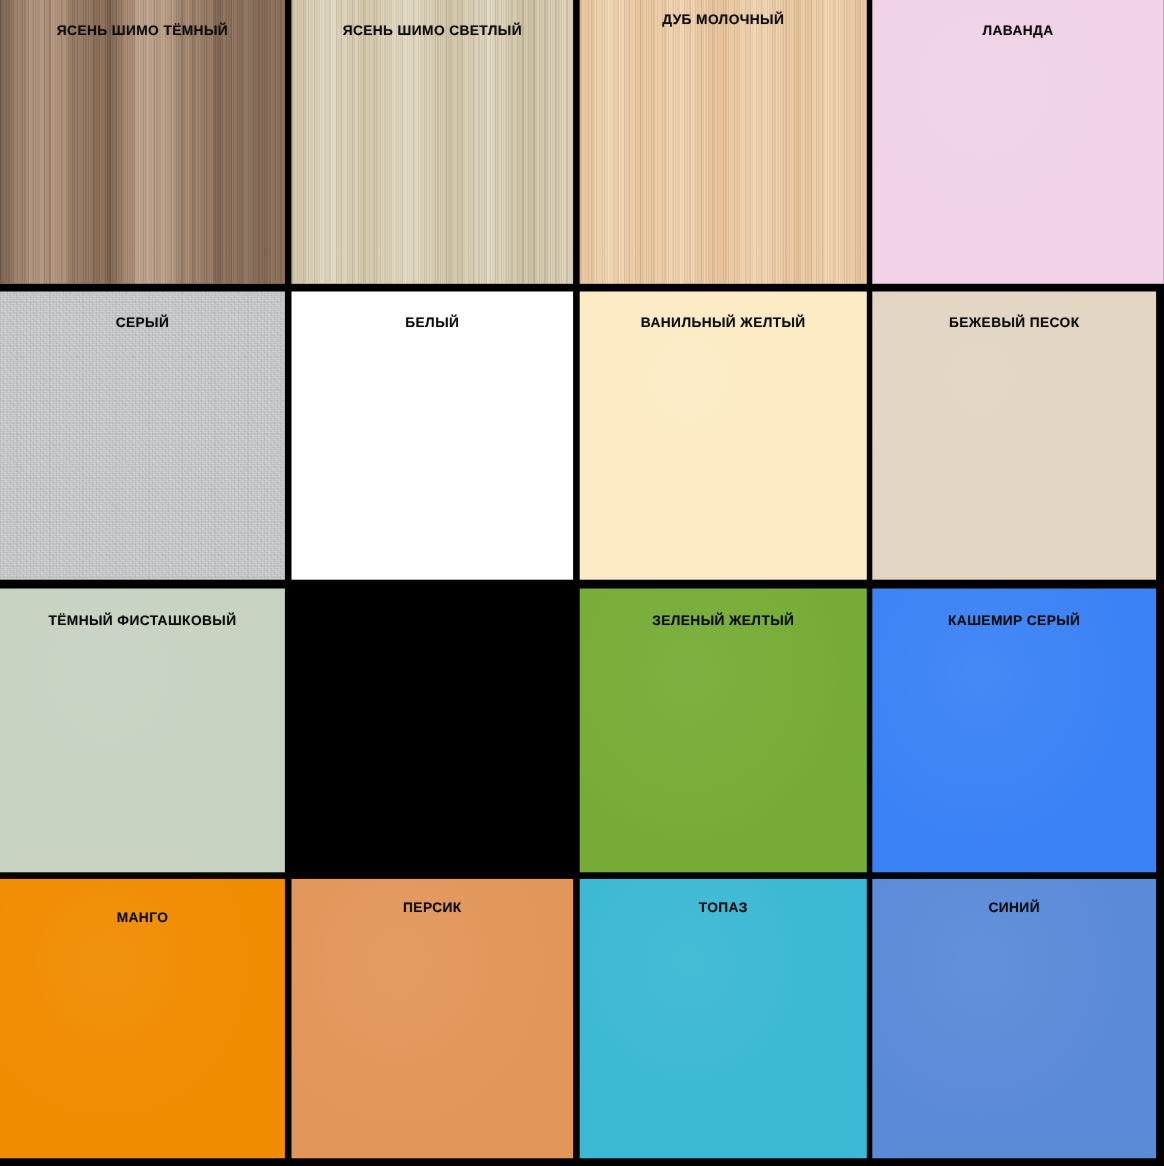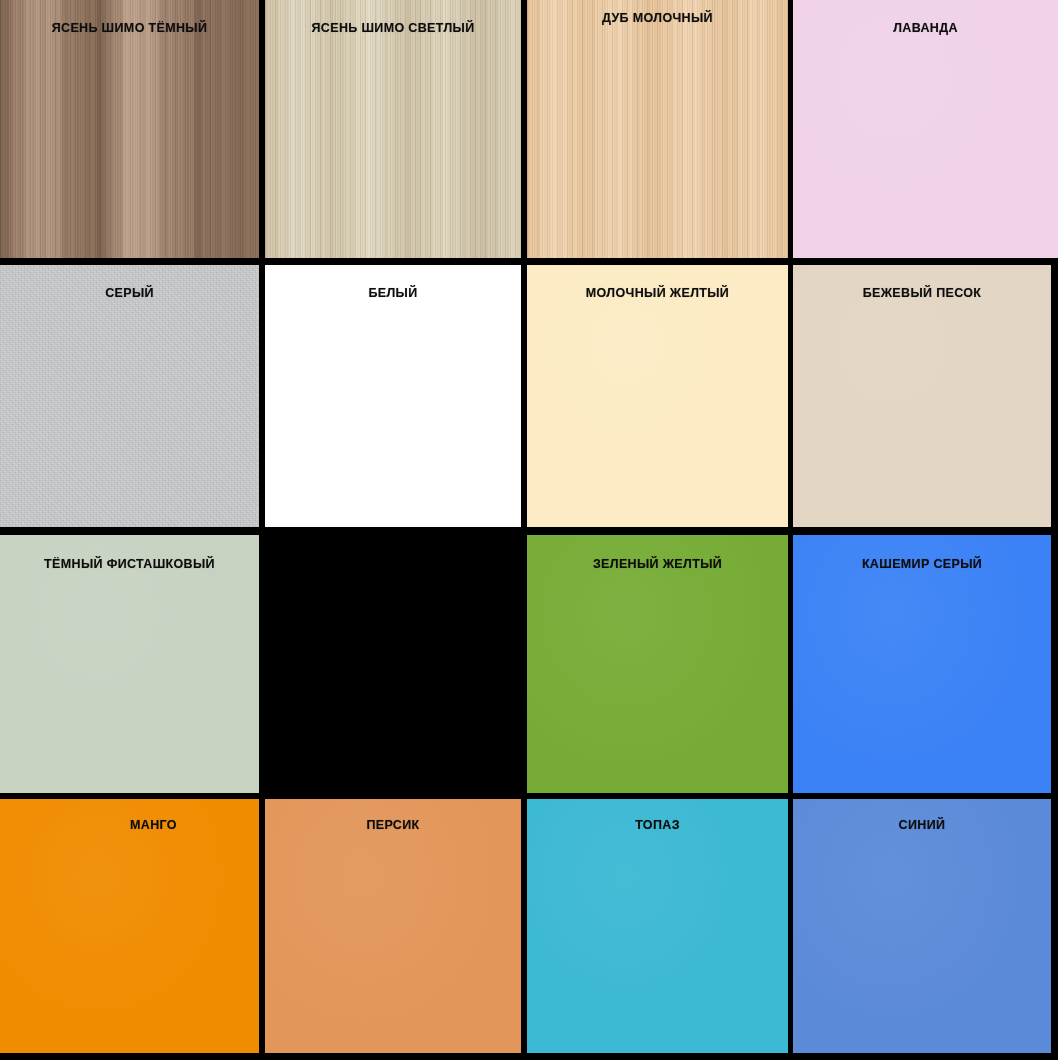--- a/index.html
+++ b/index.html
@@ -194,21 +194,21 @@
     <div class="speckle"></div>
     <div class="swatch-label" style="top:22px;">СЕРЫЙ</div>
   </div>
 
   <div class="swatch" style="left:265px; top:265px; width:256px; height:262px; background-color:#FFFFFF;">
     <div class="swatch-label" style="top:22px;">БЕЛЫЙ</div>
   </div>
 
   <div class="swatch" style="left:527px; top:265px; width:261px; height:262px; background-color:#FCEBC4;">
     <div class="sheen"></div>
-    <div class="swatch-label" style="top:22px;">МОЛОЧНЫЙ ЖЕЛТЫЙ</div>
+    <div class="swatch-label" style="top:22px;">ВАНИЛЬНЫЙ ЖЕЛТЫЙ</div>
   </div>
 
   <div class="swatch" style="left:793px; top:265px; width:258px; height:262px; background-color:#E3D5C3;padding-left:24px;">
     <div class="sheen"></div>
     <div class="swatch-label" style="top:22px;">БЕЖЕВЫЙ ПЕСОК</div>
   </div>
 
   <div class="swatch" style="left:0px;   top:535px; width:259px; height:258px; background-color:#C7D2C1;">
     <div class="sheen"></div>
     <div class="swatch-label" style="top:23px;">ТЁМНЫЙ ФИСТАШКОВЫЙ</div>
@@ -220,21 +220,21 @@
     <div class="swatch-label" style="top:23px;">ЗЕЛЕНЫЙ ЖЕЛТЫЙ</div>
   </div>
 
   <div class="swatch" style="left:793px; top:535px; width:258px; height:258px; background-color:#3b82f6;">
     <div class="sheen"></div>
     <div class="swatch-label" style="top:23px;">КАШЕМИР СЕРЫЙ</div>
   </div>
 
   <div class="swatch" style="left:0px;   top:799px; width:259px; height:254px; background-color:#F08C00;">
     <div class="sheen"></div>
-    <div class="swatch-label" style="top:20px;padding-left:24px;">МАНГО</div>
+    <div class="swatch-label" style="top:29px;">МАНГО</div>
   </div>
 
   <div class="swatch" style="left:265px; top:799px; width:256px; height:254px; background-color:#E2965A;padding-left:28px;">
     <div class="sheen"></div>
     <div class="swatch-label" style="top:20px;">ПЕРСИК</div>
   </div>
 
   <div class="swatch" style="left:527px; top:799px; width:261px; height:254px; background-color:#3BB8D4;">
     <div class="sheen"></div>
     <div class="swatch-label" style="top:20px;">ТОПАЗ</div>

